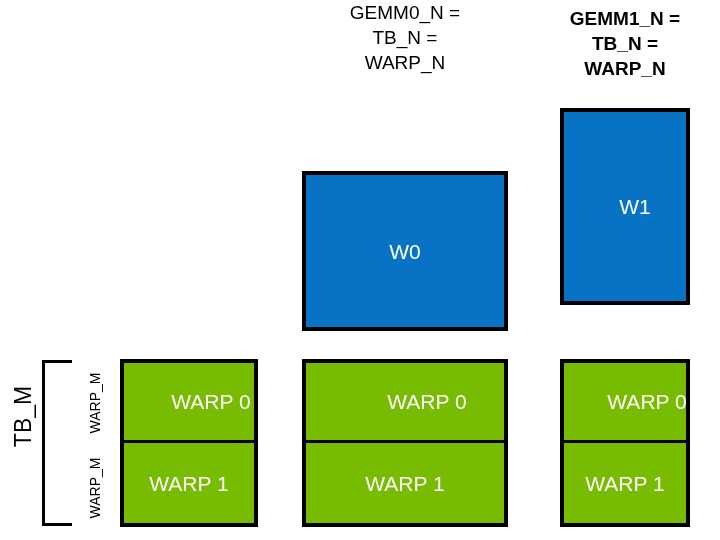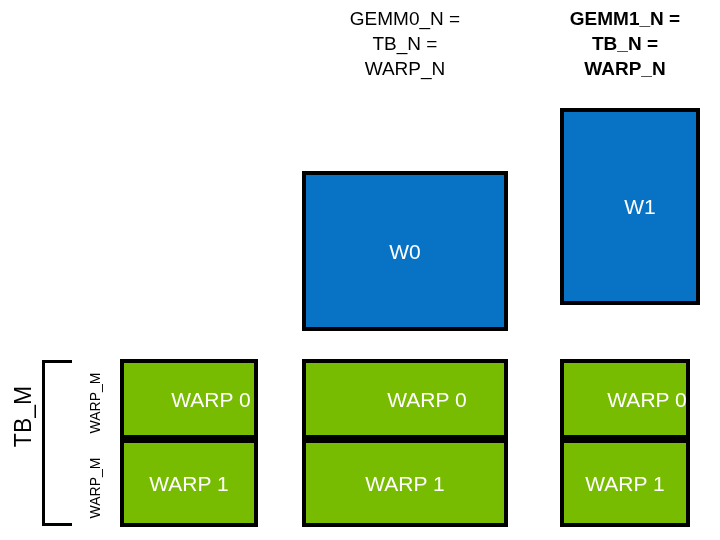--- a/index.html
+++ b/index.html
@@ -27,61 +27,61 @@
     text-align: center;
     color: #000000;
     font-size: 19px;
     line-height: 25px;
     font-weight: 400;
     letter-spacing: 0px;
     white-space: nowrap;
   }
   .col-header .hline { display: block; }
 
-  #header-gemm0 { left: 305px; top: 6px; width: 200px; }
+  #header-gemm0 { left: 305px; top: 0; width: 200px; }
   #header-gemm1 { left: 535px; top: 6px; width: 180px; font-weight: bold; }
 
   
   .blue-box {
     position: absolute;
     background: #0873c4;
     border: 4px solid #000000;
     box-sizing: border-box;
     display: flex;
     align-items: center;
     justify-content: center;
   }
   .blue-box .blabel {
     color: #ffffff;
     font-size: 21px;
     font-weight: 400;
     line-height: 1;
   }
   #blue-w0 { left: 302px; top: 171px; width: 206px; height: 160px; text-align: right; }
-  #blue-w1 { left: 560px; top: 108px; width: 140px; height: 197px; padding-left: 20px; }
+  #blue-w1 { left: 560px; top: 108px; width: 130px; height: 197px; padding-left: 20px; }
 
   
   .green-col {
     position: absolute;
     border: 4px solid #000000;
     box-sizing: border-box;
     background: #77bc00;
     display: flex;
     flex-direction: column;
   }
   .green-cell {
     flex: 1 1 50%;
     background: #77bc00;
     display: flex;
     align-items: center;
     justify-content: center;
     box-sizing: border-box;
   }
   .green-cell.divided {
-    border-bottom: 8px solid #000000;
+    border-bottom: 3px solid #000000;
     padding-left: 44px;
   }
   .green-cell .glabel {
     color: #ffffff;
     font-size: 21px;
     font-weight: 400;
     line-height: 1;
     white-space: nowrap;
   }
   #green-col-0 { left: 120px; top: 359px; width: 138px; height: 168px; }

